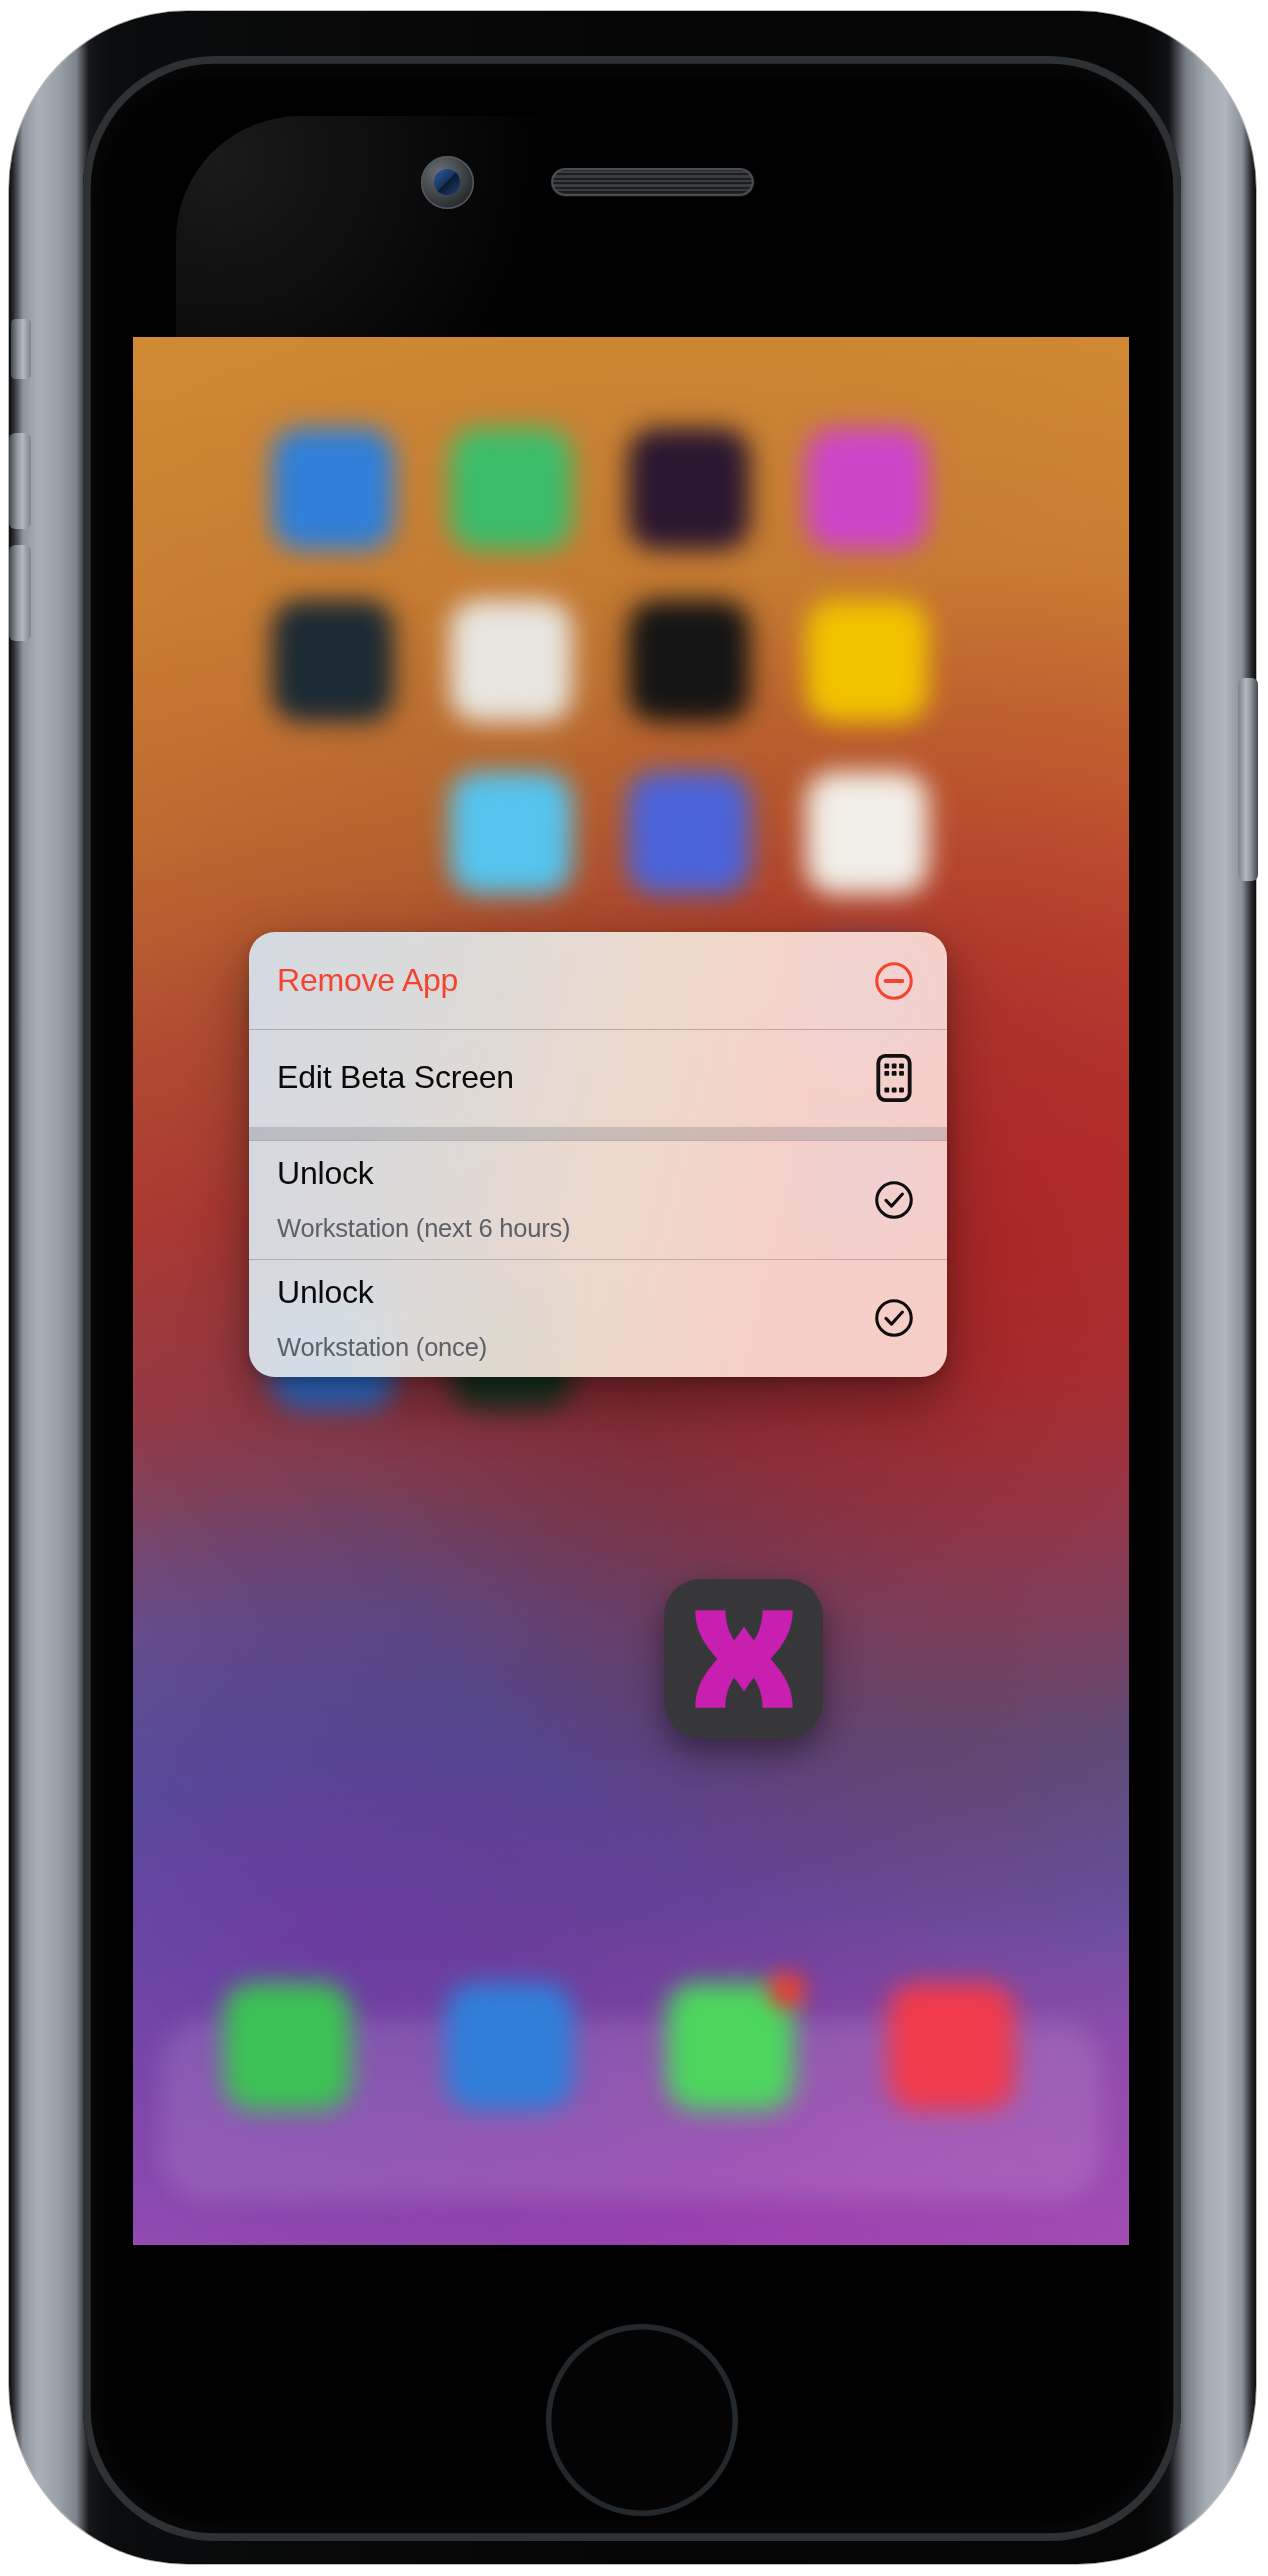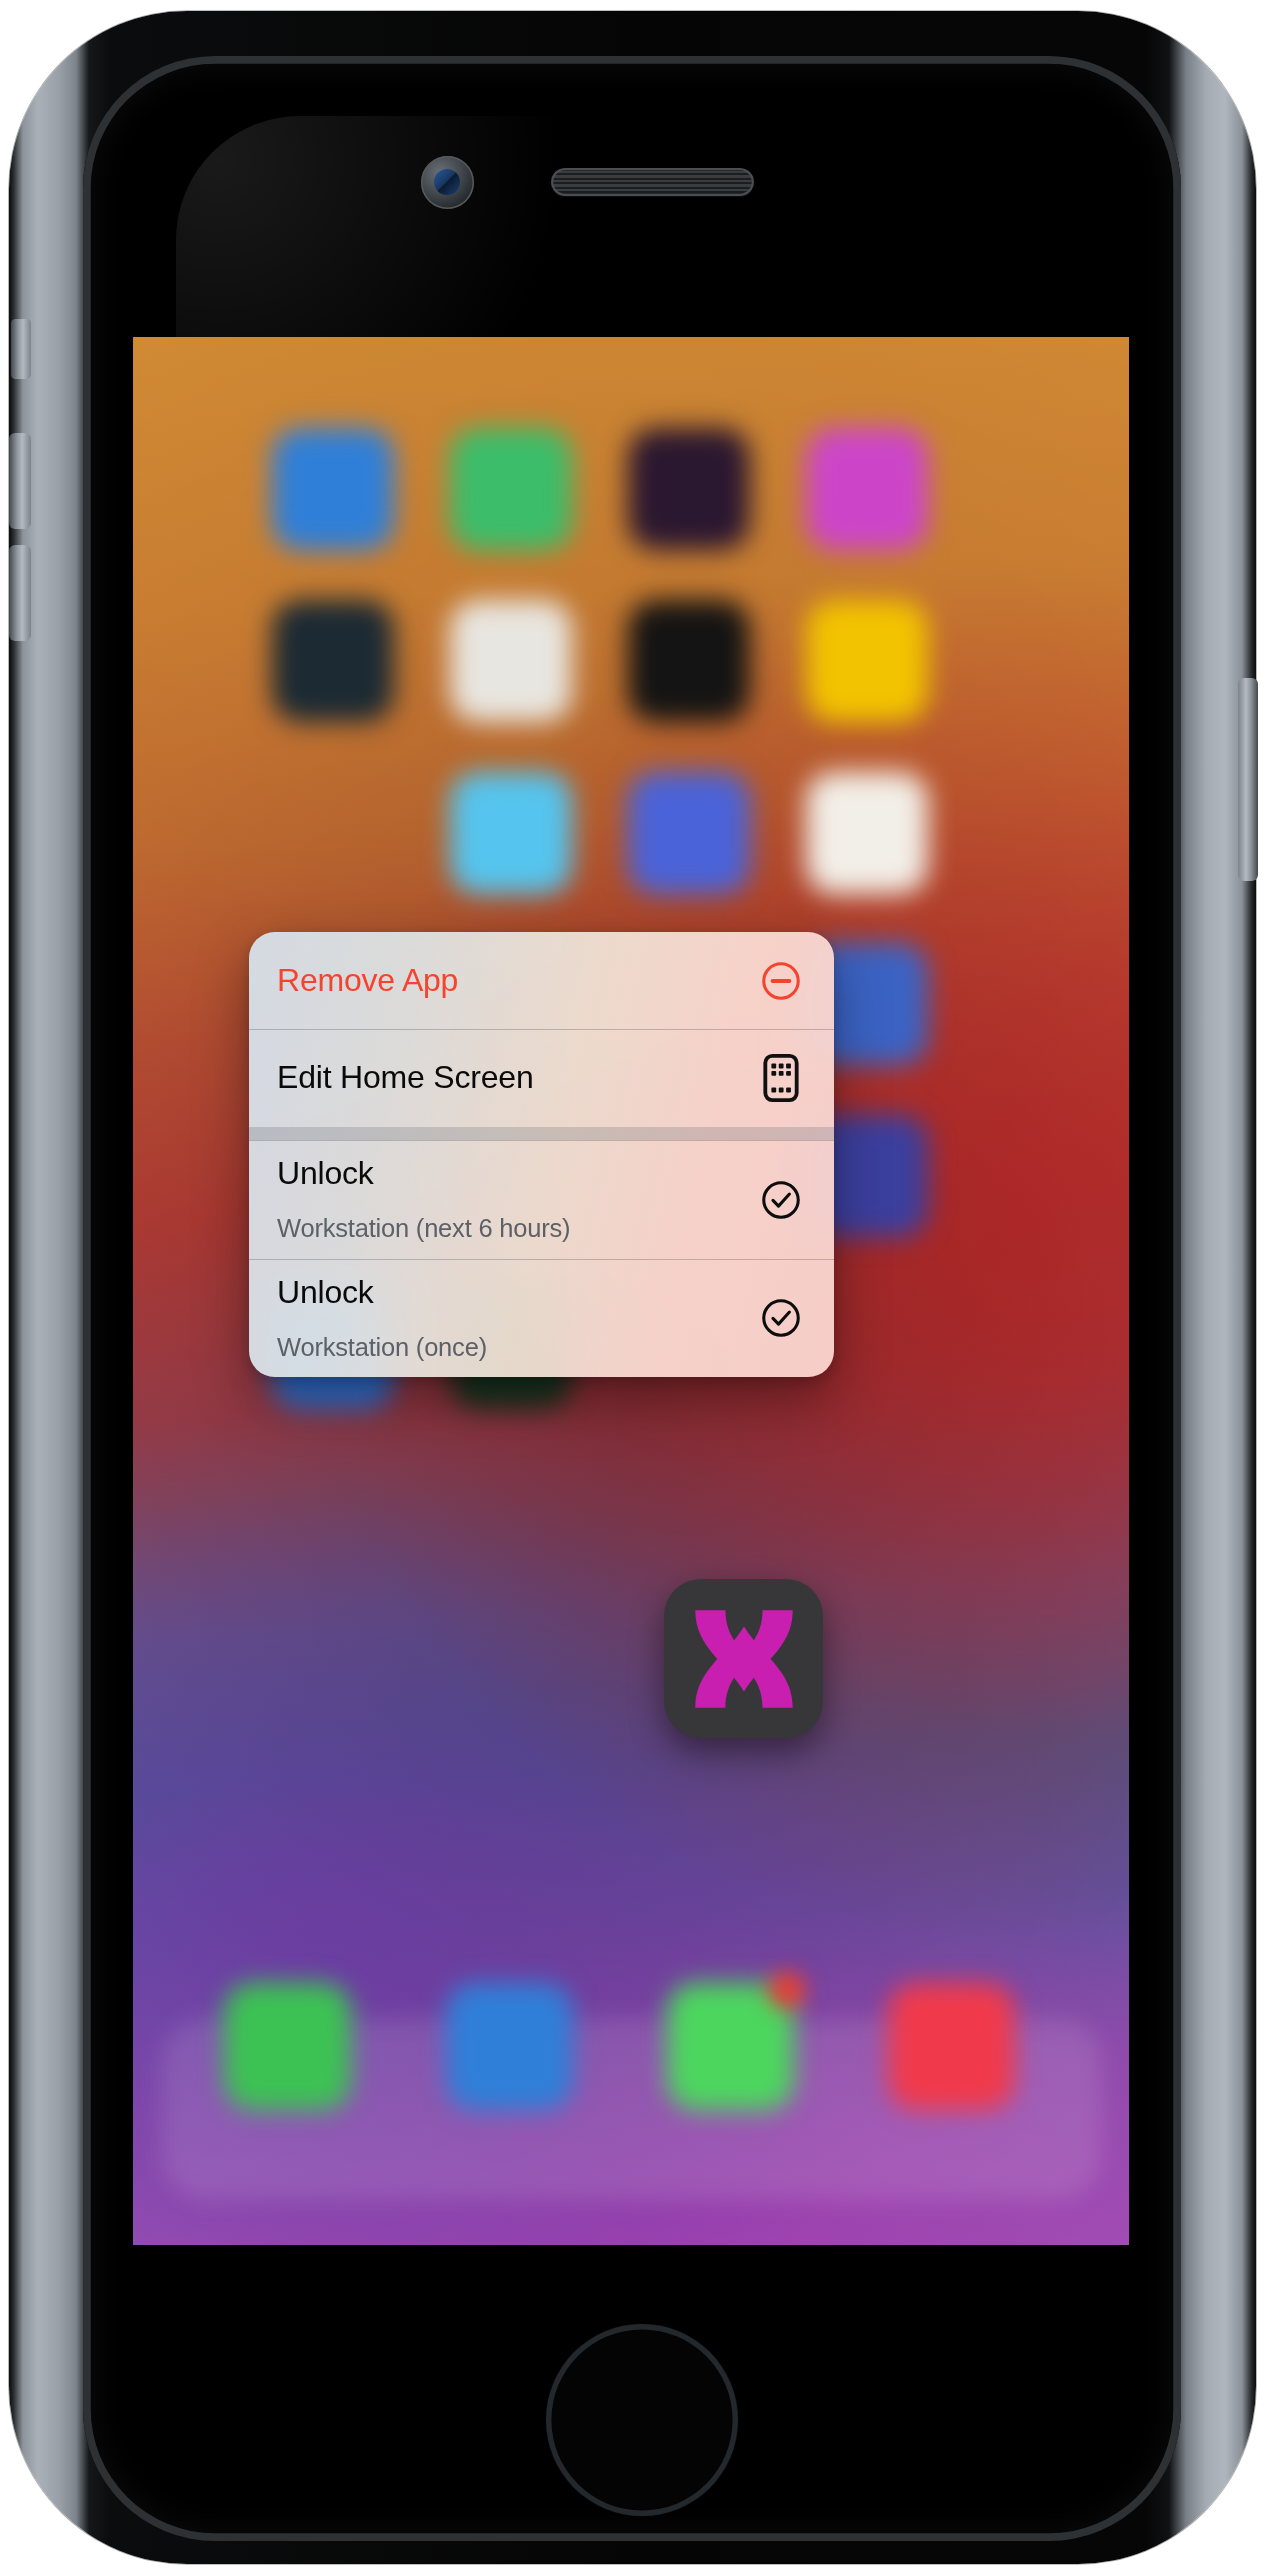--- a/index.html
+++ b/index.html
@@ -91,21 +91,21 @@
   
   .focus-app{
     position:absolute;left:531px;top:1242px;width:159px;height:159px;border-radius:37px;
     background:#37373a;box-shadow:0 14px 34px rgba(0,0,0,.45);
     display:flex;align-items:center;justify-content:center;
   }
   .focus-app svg{display:block;}
 
   
   .ctxmenu{
-    position:absolute;left:116px;top:595px;width:585px;
+    position:absolute;left:116px;top:595px;width:698px;
     border-radius:26px;overflow:hidden;
     box-shadow:0 21.7px 54px rgba(0,0,0,.38), 0 4.6px 14px rgba(0,0,0,.18);
     backdrop-filter:blur(23px);
     background:linear-gradient(104deg,
        rgba(214,226,238,.94) 0%,
        rgba(223,228,228,.94) 26%,
        rgba(240,226,213,.95) 52%,
        rgba(250,218,210,.95) 74%,
        rgba(251,214,208,.95) 100%);
   }
@@ -192,21 +192,21 @@
           <span class="micon">
             <svg width="46" height="46" viewBox="0 0 24 24" fill="none" stroke-width="1.6" stroke-linecap="round" stroke-linejoin="round" stroke="#f4442f">
               <circle cx="12" cy="12" r="9"></circle>
               <line x1="7.6" y1="12" x2="16.4" y2="12" stroke-width="2"></line>
             </svg>
           </span>
         </div>
         <div class="sep-thin"></div>
         <div class="mrow row-h1">
           <div class="labels">
-            <div class="mtitle">Edit Home Screen</div>
+            <div class="mtitle">Edit Beta Screen</div>
           </div>
           <span class="micon">
             <svg width="42" height="48" viewBox="0 0 22 30" fill="none">
               <rect x="1.2" y="1.2" width="19.6" height="27.6" rx="4.4" stroke="#101010" stroke-width="2.4"></rect>
               <g fill="#101010">
                 <rect x="5" y="6" width="3" height="3" rx=".6"></rect>
                 <rect x="9.6" y="6" width="3" height="3" rx=".6"></rect>
                 <rect x="14.2" y="6" width="3" height="3" rx=".6"></rect>
                 <rect x="5" y="10.6" width="3" height="3" rx=".6"></rect>
                 <rect x="9.6" y="10.6" width="3" height="3" rx=".6"></rect>

